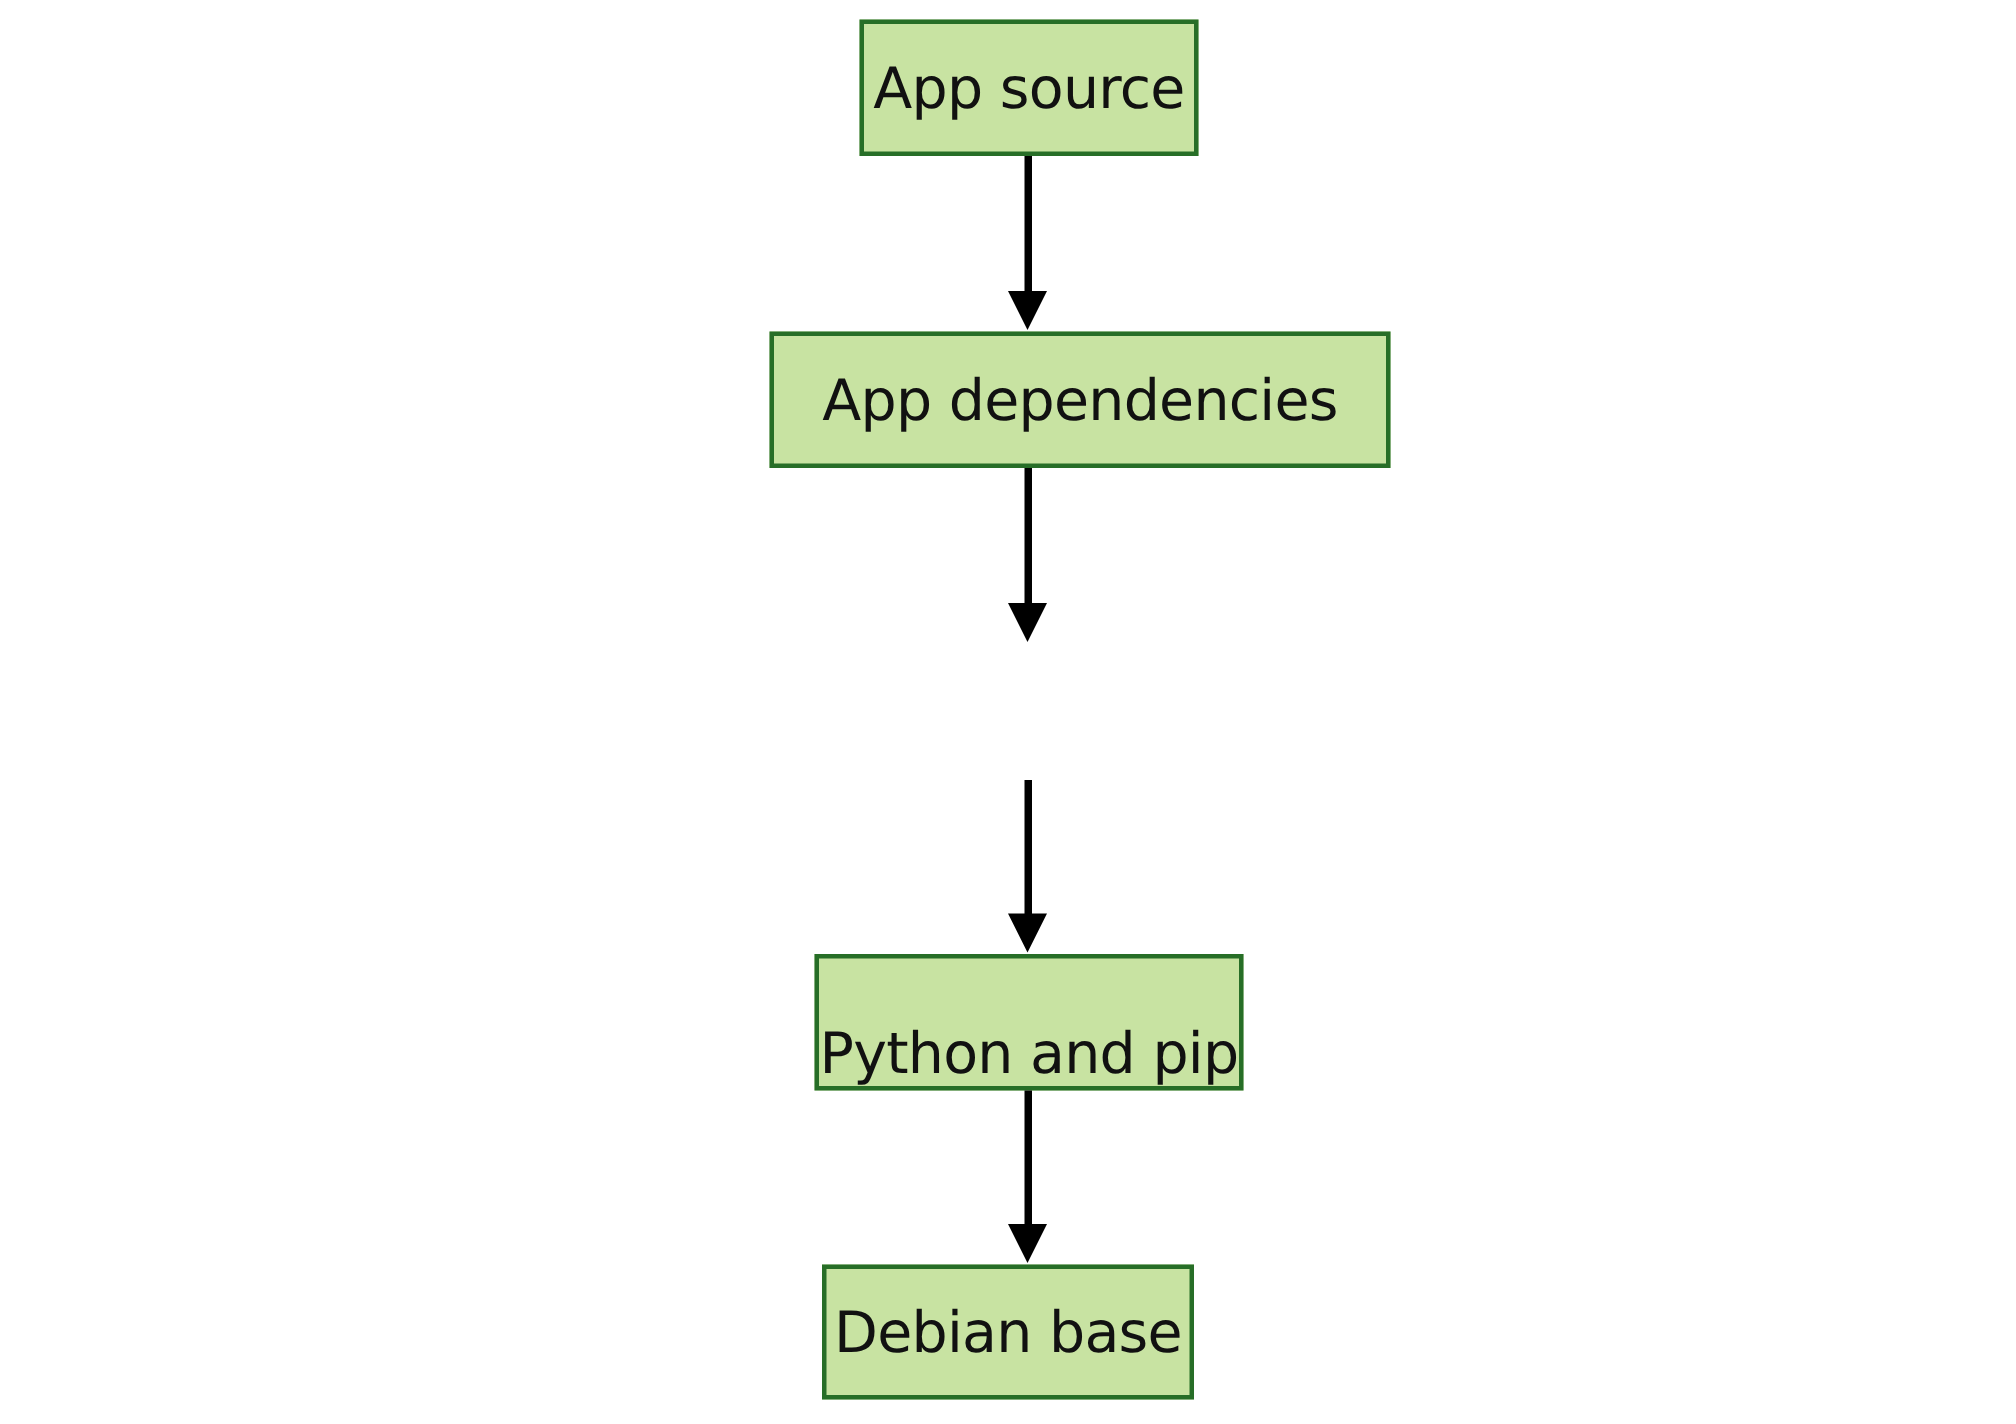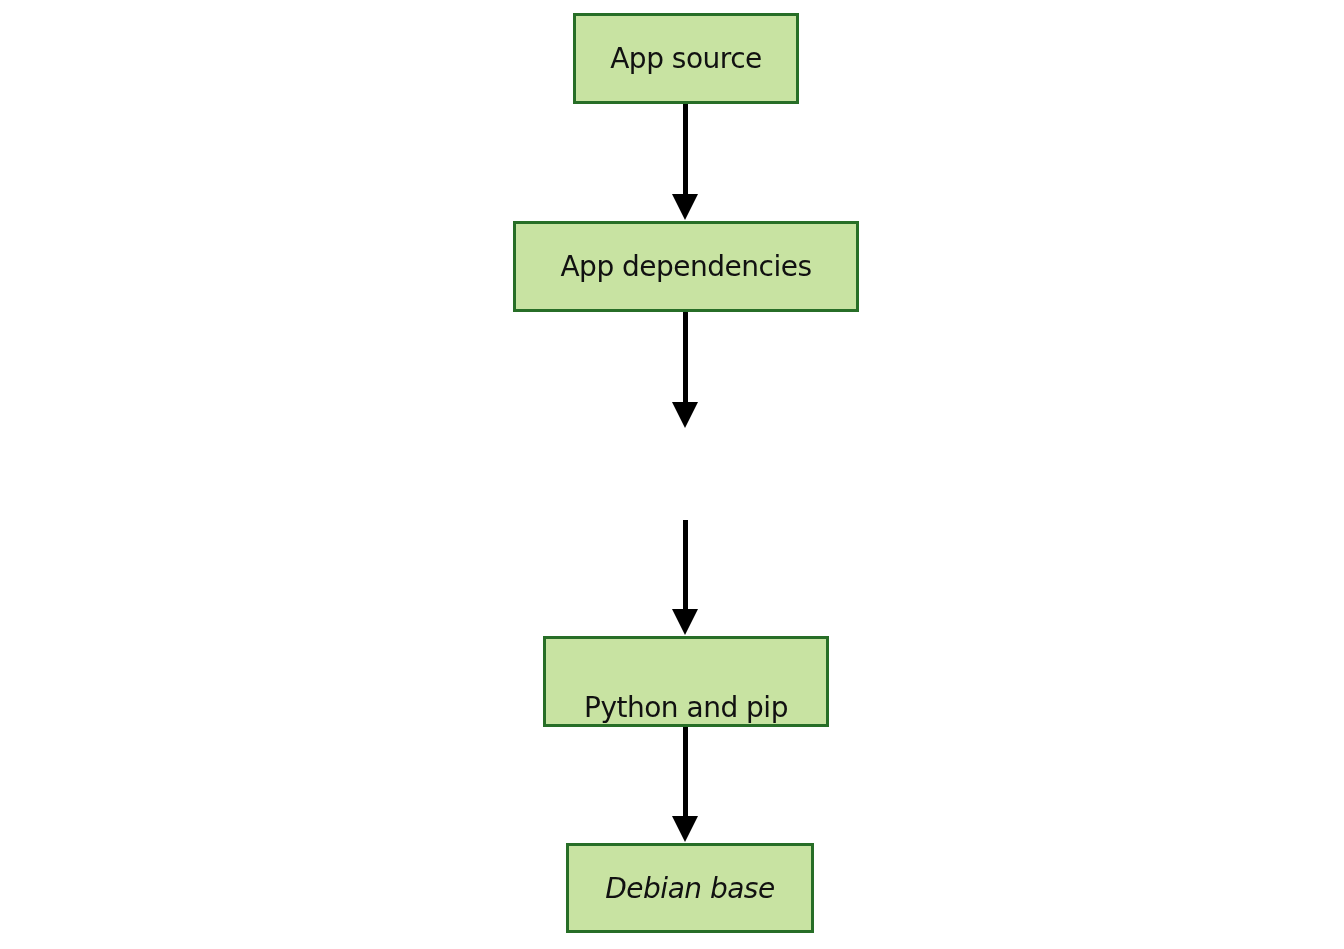--- a/index.html
+++ b/index.html
@@ -21,21 +21,21 @@
     background: var(--background);
     overflow: hidden;
   }
   .node {
     position: absolute;
     background: var(--node-fill);
     border: 3px solid var(--node-border);
     display: flex;
     align-items: center;
     justify-content: center;
-    font-size: 28px;
+    font-size: 38px;
     letter-spacing: -0.5px;
     color: var(--text);
     white-space: nowrap;
   }
   .edge {
     position: absolute;
     width: 26px;
   }
   .edge .shaft {
     position: absolute;
@@ -63,21 +63,21 @@
 
   <div class="node" style="left:573px; top:13px;  width:226px; height:91px;">
     <span>App source</span>
   </div>
 
   <div class="edge" style="left:672px; top:104px; height:116px;">
     <div class="shaft"></div>
     <div class="head"></div>
   </div>
 
-  <div class="node" style="left:513px; top:221px; width:346px; height:91px;">
+  <div class="node" style="left:513px; top:221px; width:414px; height:91px;">
     <span>App dependencies</span>
   </div>
 
   <div class="edge" style="left:672px; top:312px; height:116px;">
     <div class="shaft"></div>
     <div class="head"></div>
   </div>
 
 
   <div class="edge" style="left:672px; top:520px; height:115px;">
@@ -87,17 +87,17 @@
 
   <div class="node" style="left:543px; top:636px; width:286px; height:91px;align-items:flex-end;">
     <span>Python and pip</span>
   </div>
 
   <div class="edge" style="left:672px; top:727px; height:115px;">
     <div class="shaft"></div>
     <div class="head"></div>
   </div>
 
-  <div class="node" style="left:566px; top:843px; width:248px; height:90px;font-style:italic;">
+  <div class="node" style="left:548px; top:843px; width:248px; height:90px;">
     <span>Debian base</span>
   </div>
 
 </div>
 
 </body></html>

